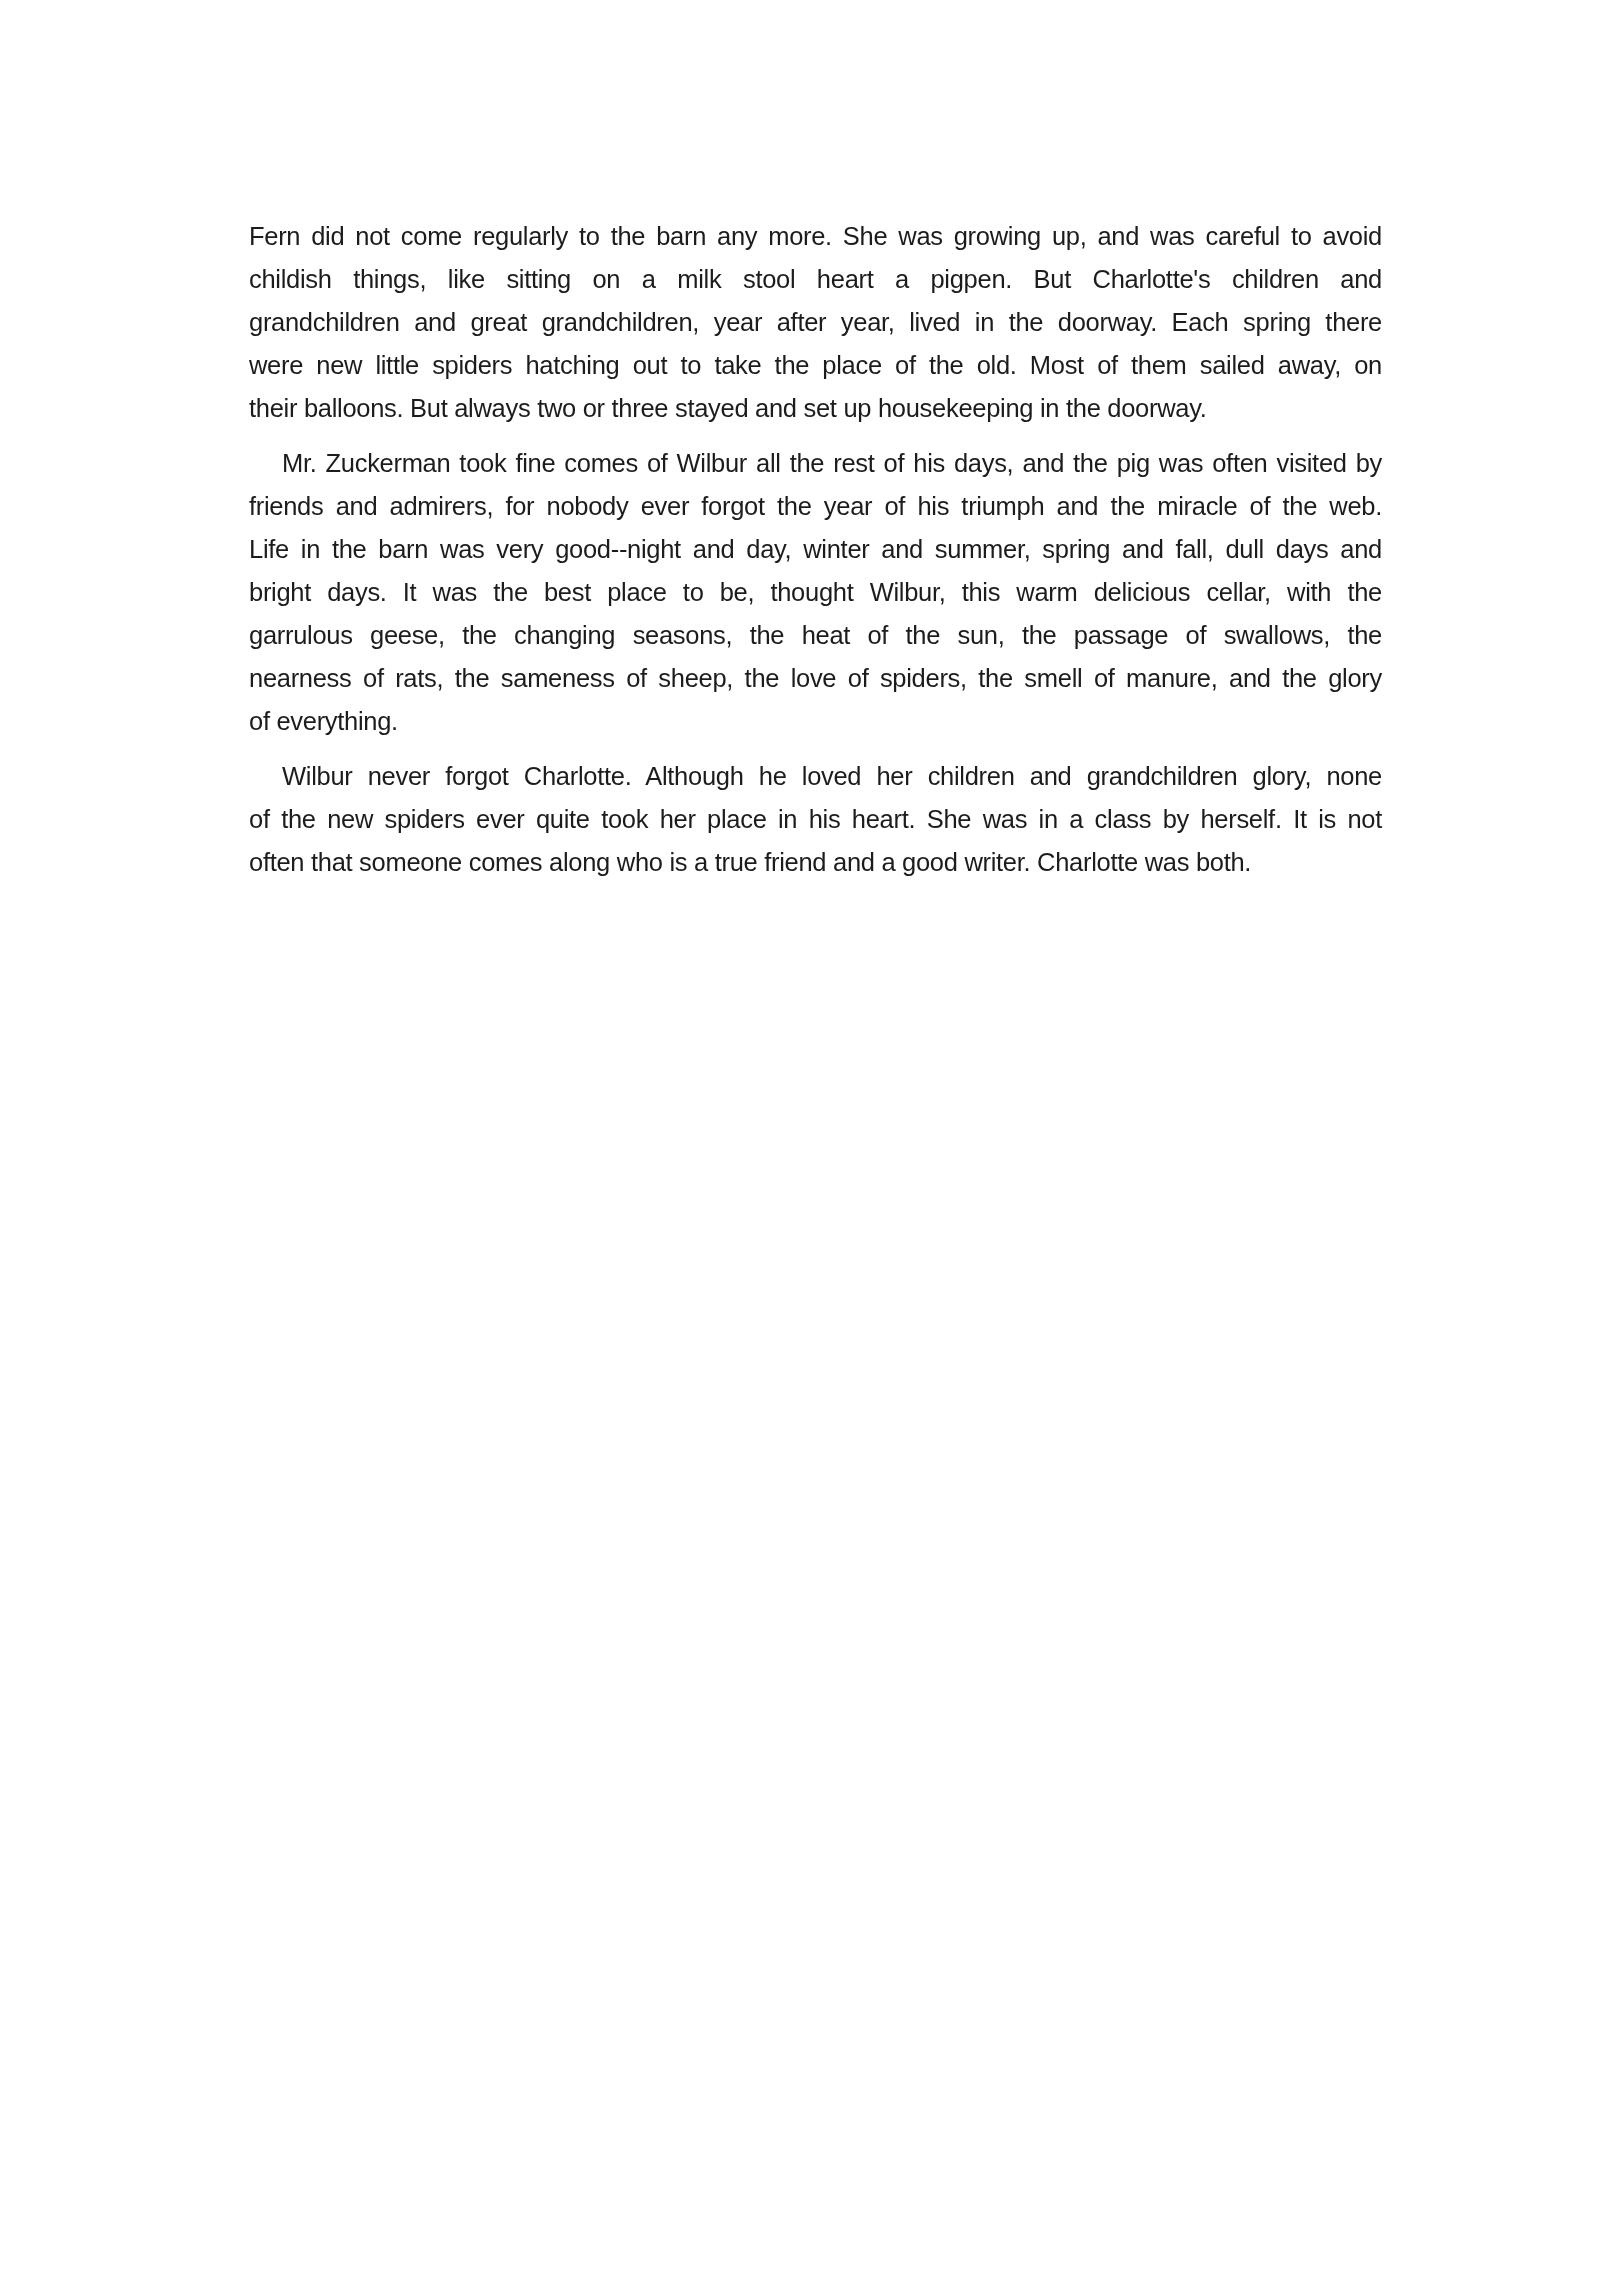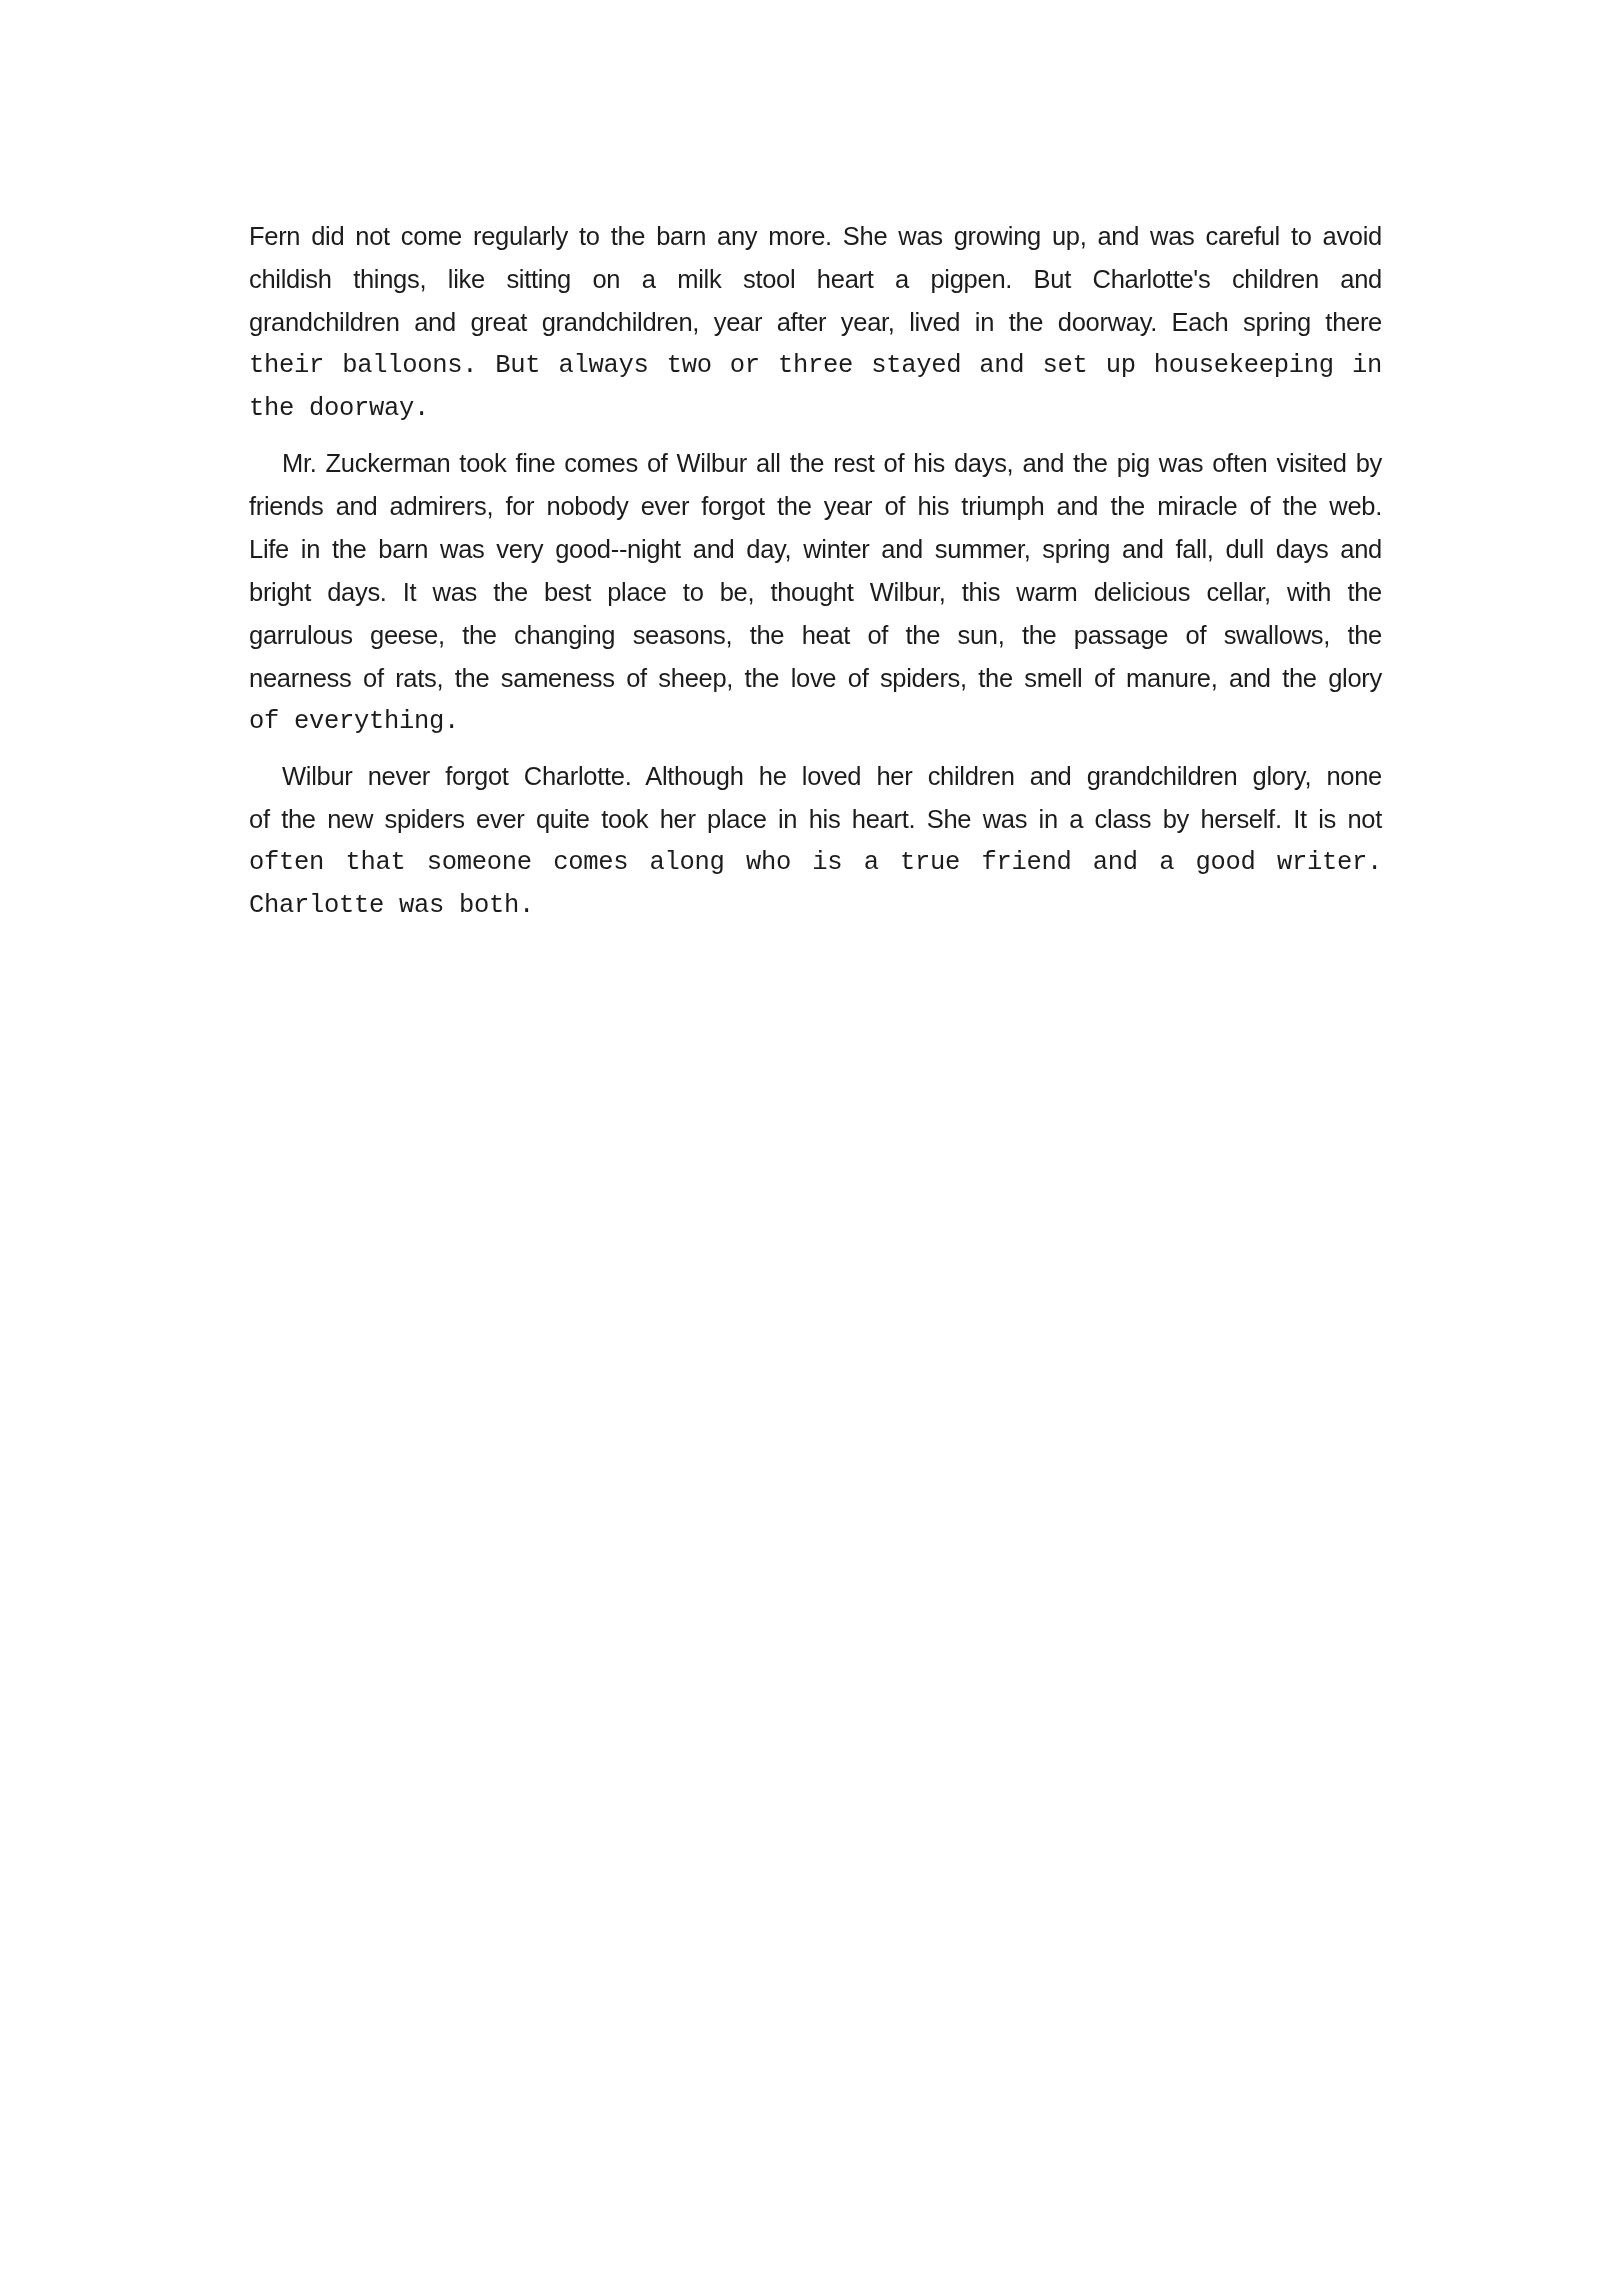--- a/index.html
+++ b/index.html
@@ -30,36 +30,36 @@
     padding: 0;
   }
   .line {
     display: block;
     text-align: justify;
     text-align-last: justify;
     white-space: normal;
   }
   .line.para-end {
     text-align-last: left;
-    font-family: Liberation Mono, monospace;
   }
   .line.indent {
     text-indent: 33px;
   }
 </style>
 </head>
 <body>
 
 <div class="page">
   <div class="text-block">
 
     <p class="para">
       <span class="line">Fern did not come regularly to the barn any more. She was growing up, and was careful to avoid</span>
       <span class="line">childish things, like sitting on a milk stool heart a pigpen. But Charlotte's children and</span>
       <span class="line">grandchildren and great grandchildren, year after year, lived in the doorway. Each spring there</span>
+      <span class="line">were new little spiders hatching out to take the place of the old. Most of them sailed away, on</span>
       <span class="line para-end">their balloons. But always two or three stayed and set up housekeeping in the doorway.</span>
     </p>
 
     <p class="para">
       <span class="line indent">Mr. Zuckerman took fine comes of Wilbur all the rest of his days, and the pig was often visited by</span>
       <span class="line">friends and admirers, for nobody ever forgot the year of his triumph and the miracle of the web.</span>
       <span class="line">Life in the barn was very good--night and day, winter and summer, spring and fall, dull days and</span>
       <span class="line">bright days. It was the best place to be, thought Wilbur, this warm delicious cellar, with the</span>
       <span class="line">garrulous geese, the changing seasons, the heat of the sun, the passage of swallows, the</span>
       <span class="line">nearness of rats, the sameness of sheep, the love of spiders, the smell of manure, and the glory</span>

